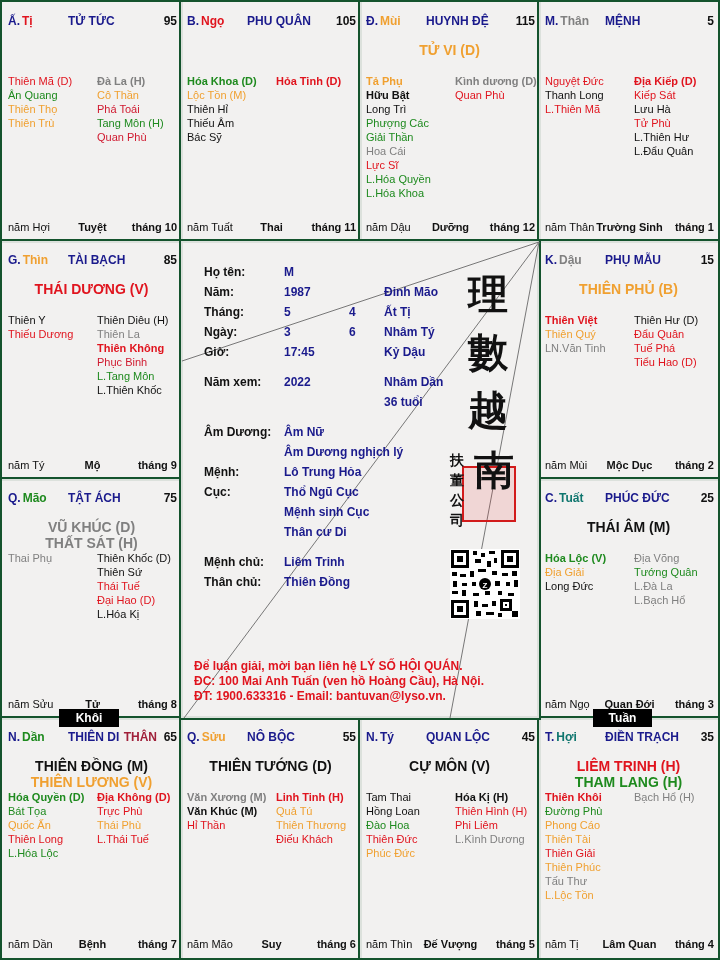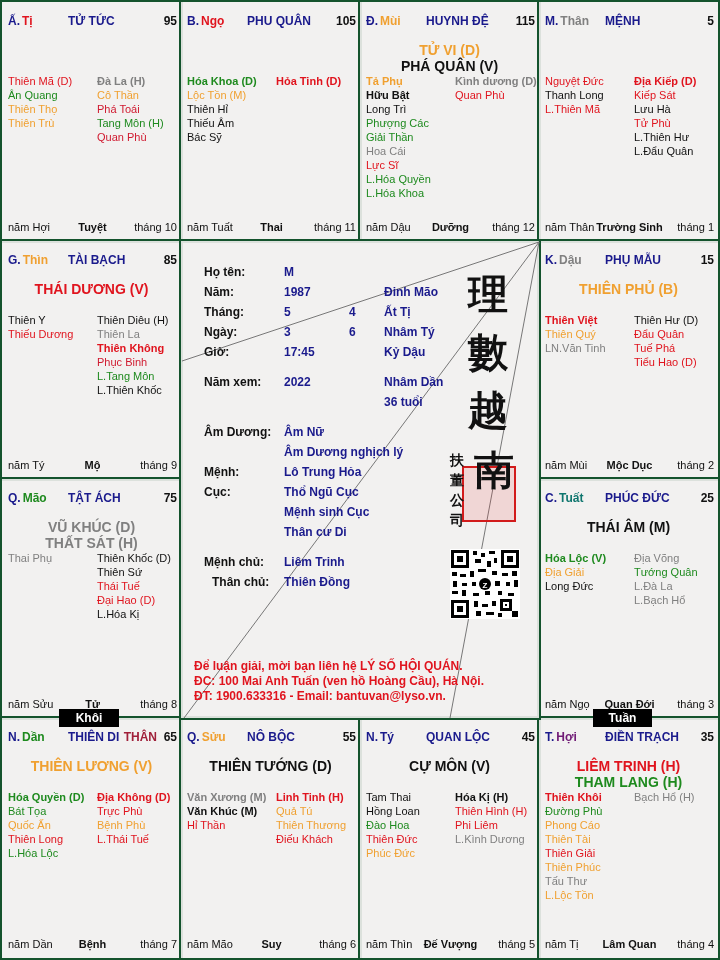--- a/index.html
+++ b/index.html
@@ -13,21 +13,21 @@
   .hdr .than{position:absolute;right:20px;color:#a0203a;}
   .hdr .age{position:absolute;right:0;color:#111;}
   .main{position:absolute;left:0;right:0;top:40px;text-align:center;font-size:14px;font-weight:bold;line-height:16px;}
   .stars{position:absolute;top:72px;font-size:11px;line-height:14px;}
   .stars.l{left:6px;}
   .stars.r{left:95px;}
   .stars div{white-space:nowrap;}
   .ftr{position:absolute;left:6px;right:4px;bottom:6px;height:14px;font-size:11px;color:#111;}
   .ftr .yr{position:absolute;left:0;}
   .ftr .st{position:absolute;left:0;right:0;text-align:center;font-weight:bold;}
-  .ftr .mo{position:absolute;right:0;}
+  .ftr .mo{position:absolute;right:0;font-weight:bold;}
   .c-red{color:#e0141e;} .c-dred{color:#d01a30;} .c-org{color:#f0a030;} .c-grn{color:#1e8a1e;}
   .c-gry{color:#808080;} .c-blk{color:#111;}
   .bold{font-weight:bold;}
   .info{position:absolute;font-size:12px;font-weight:bold;line-height:20px;}
   .lbl{color:#111;position:absolute;white-space:nowrap;}
   .val{color:#1a1a8c;position:absolute;white-space:nowrap;}
   .contact{position:absolute;left:13px;top:418px;font-size:12px;font-weight:bold;color:#e0141e;line-height:15px;}
   .tag{position:absolute;background:#000;color:#fff;font-size:12px;font-weight:bold;text-align:center;line-height:18px;height:18px;}
   .calli{position:absolute;left:468px;font-family:"DejaVu Serif",serif;font-size:40px;font-weight:bold;color:#111;line-height:44px;}
   .seal{position:absolute;left:462px;top:466px;width:50px;height:52px;border:2px solid #d21b1b;background:rgba(230,60,60,0.15);}
@@ -89,21 +89,20 @@
       </div>
     </div>
   <div class="cell" style="left:358px;top:0;width:183px;height:243px;">
       <div class="hdr">
         <span class="branch"><span>Đ.</span><span class="b2" style="color:#f0a030">Mùi</span></span>
         <span class="palace">HUYNH ĐỆ</span>
         <span class="age">115</span>
       </div>
       <div class="main">
         <div class="c-org">TỬ VI (D)</div>
-        <div class="c-blk">PHÁ QUÂN (V)</div>
       </div>
       <div class="stars l" style="top:72px">
         <div class="c-org bold">Tả Phụ</div>
         <div class="c-blk bold">Hữu Bật</div>
         <div class="c-blk">Long Trì</div>
         <div class="c-grn">Phượng Các</div>
         <div class="c-grn">Giải Thần</div>
         <div class="c-gry">Hoa Cái</div>
         <div class="c-red">Lực Sĩ</div>
         <div class="c-grn">L.Hóa Quyền</div>
@@ -254,33 +253,34 @@
     </div>
 
   <div class="cell" style="left:0;top:716px;width:183px;height:244px;">
       <div class="hdr">
         <span class="branch"><span>N.</span><span class="b2" style="color:#1e8a1e">Dần</span></span>
         <span class="palace">THIÊN DI</span>
         <span class="than">THÂN</span>
         <span class="age">65</span>
       </div>
       <div class="main">
+        <div class="c-blk">THIÊN ĐỒNG (M)</div>
         <div class="c-org">THIÊN LƯƠNG (V)</div>
       </div>
       <div class="stars l" style="top:72px">
         <div class="c-grn bold">Hóa Quyền (D)</div>
         <div class="c-grn">Bát Tọa</div>
         <div class="c-org">Quốc Ấn</div>
         <div class="c-red">Thiên Long</div>
         <div class="c-grn">L.Hóa Lộc</div>
       </div>
       <div class="stars r" style="top:72px">
         <div class="c-red bold">Địa Không (D)</div>
         <div class="c-red">Trực Phù</div>
-        <div class="c-org">Bệnh Phù</div>
+        <div class="c-org">Thái Phù</div>
         <div class="c-red">L.Thái Tuế</div>
       </div>
       <div class="ftr">
         <span class="yr">năm Dần</span>
         <span class="st">Bệnh</span>
         <span class="mo">tháng 7</span>
       </div>
     </div>
   <div class="cell" style="left:179px;top:716px;width:183px;height:244px;">
       <div class="hdr">
@@ -331,21 +331,21 @@
         <div class="c-gry">L.Kình Dương</div>
       </div>
       <div class="ftr">
         <span class="yr">năm Thìn</span>
         <span class="st">Đế Vượng</span>
         <span class="mo">tháng 5</span>
       </div>
     </div>
   <div class="cell" style="left:537px;top:716px;width:183px;height:244px;">
       <div class="hdr">
-        <span class="branch"><span>T.</span><span class="b2" style="color:#701a75">Hợi</span></span>
+        <span class="branch"><span>T.</span><span class="b2" style="color:#0f766e">Hợi</span></span>
         <span class="palace">ĐIỀN TRẠCH</span>
         <span class="age">35</span>
       </div>
       <div class="main">
         <div class="c-red">LIÊM TRINH (H)</div>
         <div class="c-grn">THAM LANG (H)</div>
       </div>
       <div class="stars l" style="top:72px">
         <div class="c-red bold">Thiên Khôi</div>
         <div class="c-grn">Đường Phù</div>
@@ -428,21 +428,21 @@
         <span class="val" style="left:284px">Mệnh sinh Cục</span>
       </div>
       <div class="info" style="left:0;top:522px;">
         <span class="val" style="left:284px">Thân cư Di</span>
       </div>
       <div class="info" style="left:0;top:552px;">
         <span class="lbl" style="left:204px">Mệnh chủ:</span>
         <span class="val" style="left:284px">Liêm Trinh</span>
       </div>
       <div class="info" style="left:0;top:572px;">
-        <span class="lbl" style="left:212px">Thân chủ:</span>
+        <span class="lbl" style="left:204px">Thân chủ:</span>
         <span class="val" style="left:284px">Thiên Đồng</span>
       </div>
     </div>
 
   <div class="calli" style="top:272px;">
     <div>理</div>
     <div style="margin-top:14px;">數</div>
     <div style="margin-top:14px;">越</div>
   </div>
   <div class="seal"></div>

